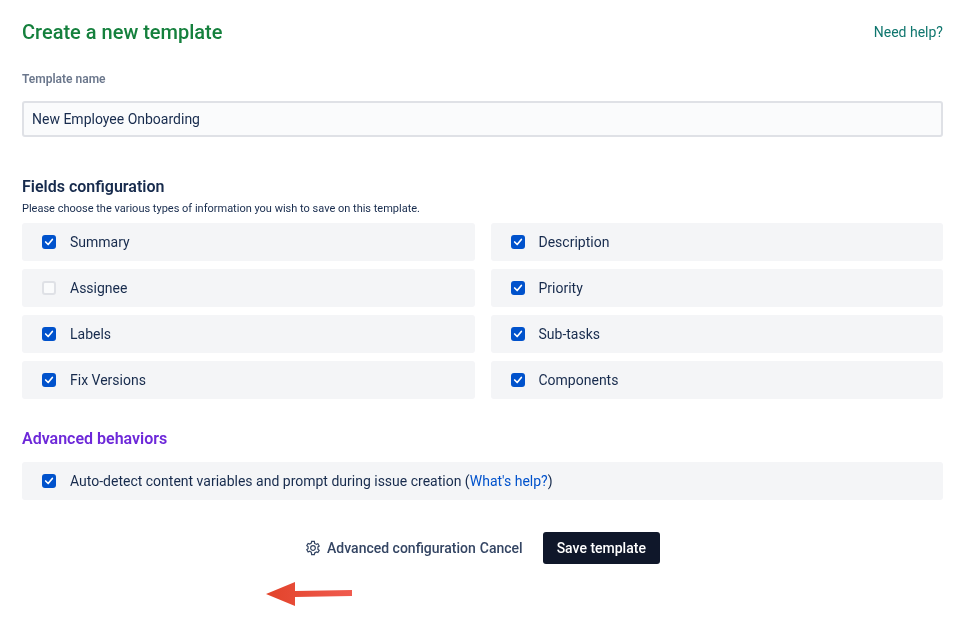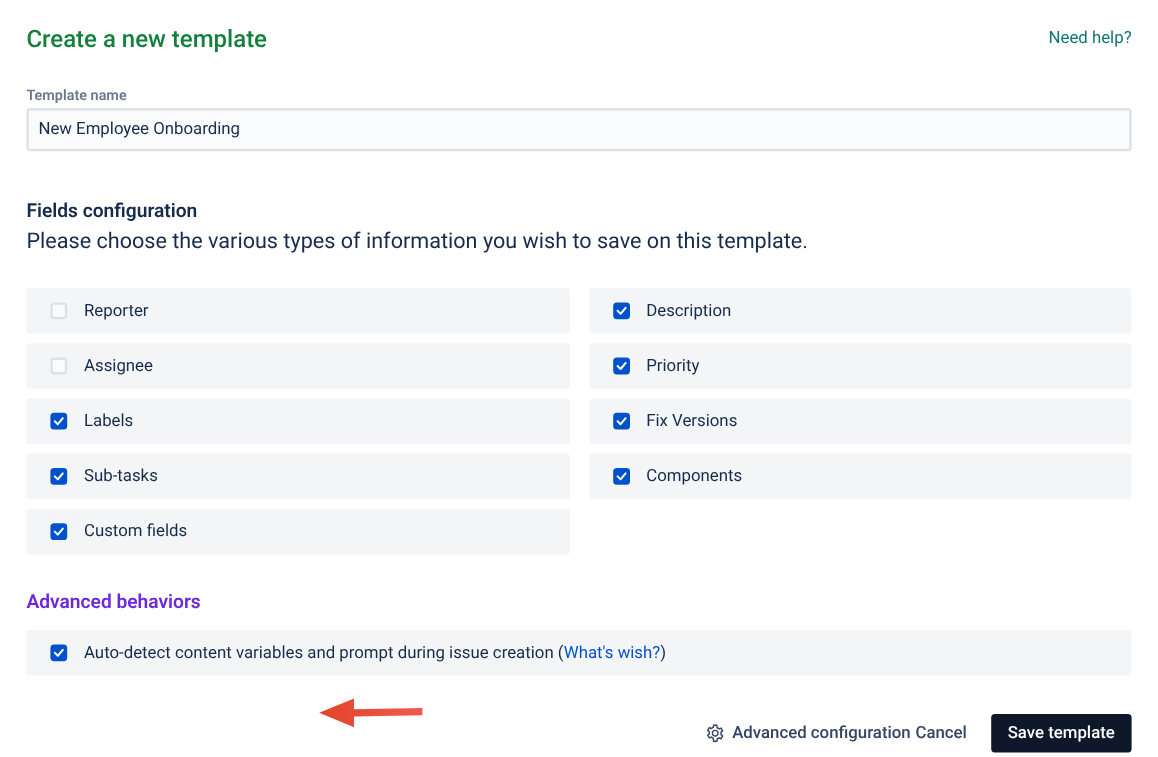--- a/index.html
+++ b/index.html
@@ -30,21 +30,21 @@
     }
     .need-help {
       color: #0f766e;
       font-size: 14px;
       cursor: pointer;
     }
     .field-label {
       font-size: 12px;
       font-weight: 600;
       color: #6B778C;
-      margin-bottom: 4px;
+      margin-bottom: 15px;
       display: block;
     }
     .text-input {
       width: 100%;
       height: 36px;
       border: 2px solid #DFE1E6;
       border-radius: 3px;
       padding: 0 8px;
       font-size: 14px;
       color: #172B4D;
@@ -52,23 +52,23 @@
       font-family: inherit;
     }
     .section-title {
       font-size: 16px;
       font-weight: 600;
       color: #172B4D;
       margin-top: 40px;
       margin-bottom: 6px;
     }
     .section-desc {
-      font-size: 18px;
-      color: #172B4D;
-      margin-bottom: 28px;
+      font-size: 11px;
+      color: #172B4D;
+      margin-bottom: 8px;
     }
     .fields-grid {
       display: grid;
       grid-template-columns: 1fr 1fr;
       gap: 8px 16px;
     }
     .field-row {
       background: #F4F5F7;
       border-radius: 3px;
       padding: 10px 20px;
@@ -114,21 +114,21 @@
       font-weight: 600;
       color: #6d28d9;
       margin-bottom: 14px;
     }
     .link-inline {
       color: #0052CC;
       cursor: pointer;
     }
     .footer-row {
       display: flex;
-      justify-content: flex-end;
+      justify-content: center;
       align-items: center;
       margin-top: 32px;
     }
     .advanced-config {
       display: flex;
       align-items: center;
       gap: 6px;
       font-size: 14px;
       font-weight: 500;
       color: #344563;
@@ -187,22 +187,26 @@
   <label class="field-label">Template name</label>
   <input type="text" class="text-input" value="New Employee Onboarding" style="">
 </div>
 
 <h2 class="section-title">Fields configuration</h2>
 <p class="section-desc">Please choose the various types of information you wish to save on this template.</p>
 
 <div class="fields-grid">
 
   <div class="field-row">
-    <span class="checkbox unchecked"></span>
-    <span class="field-name">Reporter</span>
+    <span class="checkbox checked">
+      <svg viewBox="0 0 12 12">
+          <path d="M2 6 L5 9 L10 3" stroke="#fff" stroke-width="2" fill="none" stroke-linecap="round" stroke-linejoin="round"></path>
+        </svg>
+    </span>
+    <span class="field-name">Summary</span>
   </div>
 
   <div class="field-row">
     <span class="checkbox checked">
       <svg viewBox="0 0 12 12">
           <path d="M2 6 L5 9 L10 3" stroke="#fff" stroke-width="2" fill="none" stroke-linecap="round" stroke-linejoin="round"></path>
         </svg>
     </span>
     <span class="field-name">Description</span>
   </div>
@@ -227,59 +231,51 @@
     </span>
     <span class="field-name">Labels</span>
   </div>
 
   <div class="field-row">
     <span class="checkbox checked">
       <svg viewBox="0 0 12 12">
           <path d="M2 6 L5 9 L10 3" stroke="#fff" stroke-width="2" fill="none" stroke-linecap="round" stroke-linejoin="round"></path>
         </svg>
     </span>
+    <span class="field-name">Sub-tasks</span>
+  </div>
+  <div class="field-row">
+    <span class="checkbox checked">
+      <svg viewBox="0 0 12 12">
+          <path d="M2 6 L5 9 L10 3" stroke="#fff" stroke-width="2" fill="none" stroke-linecap="round" stroke-linejoin="round"></path>
+        </svg>
+    </span>
     <span class="field-name">Fix Versions</span>
   </div>
-  <div class="field-row">
-    <span class="checkbox checked">
-      <svg viewBox="0 0 12 12">
-          <path d="M2 6 L5 9 L10 3" stroke="#fff" stroke-width="2" fill="none" stroke-linecap="round" stroke-linejoin="round"></path>
-        </svg>
-    </span>
-    <span class="field-name">Sub-tasks</span>
-  </div>
 
   <div class="field-row">
     <span class="checkbox checked">
       <svg viewBox="0 0 12 12">
           <path d="M2 6 L5 9 L10 3" stroke="#fff" stroke-width="2" fill="none" stroke-linecap="round" stroke-linejoin="round"></path>
         </svg>
     </span>
     <span class="field-name">Components</span>
-  </div>
-  <div class="field-row">
-    <span class="checkbox checked">
-      <svg viewBox="0 0 12 12">
-          <path d="M2 6 L5 9 L10 3" stroke="#fff" stroke-width="2" fill="none" stroke-linecap="round" stroke-linejoin="round"></path>
-        </svg>
-    </span>
-    <span class="field-name">Custom fields</span>
   </div>
 </div>
 
 <div class="behaviors-section">
   <h2 class="behaviors-title">Advanced behaviors</h2>
   <div class="field-row field-row-full">
     <span class="checkbox checked">
       <svg viewBox="0 0 12 12">
           <path d="M2 6 L5 9 L10 3" stroke="#fff" stroke-width="2" fill="none" stroke-linecap="round" stroke-linejoin="round"></path>
         </svg>
     </span>
     <span class="field-name">
-      <span>Auto-detect content variables and prompt during issue creation (</span><a class="link-inline">What's wish?</a><span>)</span>
+      <span>Auto-detect content variables and prompt during issue creation (</span><a class="link-inline">What's help?</a><span>)</span>
     </span>
   </div>
 </div>
 
 <div class="footer-row">
   <div class="advanced-config">
     <svg viewBox="0 0 24 24">
       <path fill="none" stroke="#344563" stroke-width="1.8" d="M12 8.5a3.5 3.5 0 1 0 0 7 3.5 3.5 0 0 0 0-7zm7.4 3.5c0-.5 0-1-.1-1.4l2-1.6-2-3.4-2.4 1a7.5 7.5 0 0 0-2.4-1.4L14 2h-4l-.5 2.7a7.5 7.5 0 0 0-2.4 1.4l-2.4-1-2 3.4 2 1.6c-.1.4-.1.9-.1 1.4s0 1 .1 1.4l-2 1.6 2 3.4 2.4-1c.7.6 1.5 1 2.4 1.4L10 22h4l.5-2.7c.9-.3 1.7-.8 2.4-1.4l2.4 1 2-3.4-2-1.6c.1-.4.1-.9.1-1.4z"></path>
     </svg>
     <span>Advanced configuration</span>

